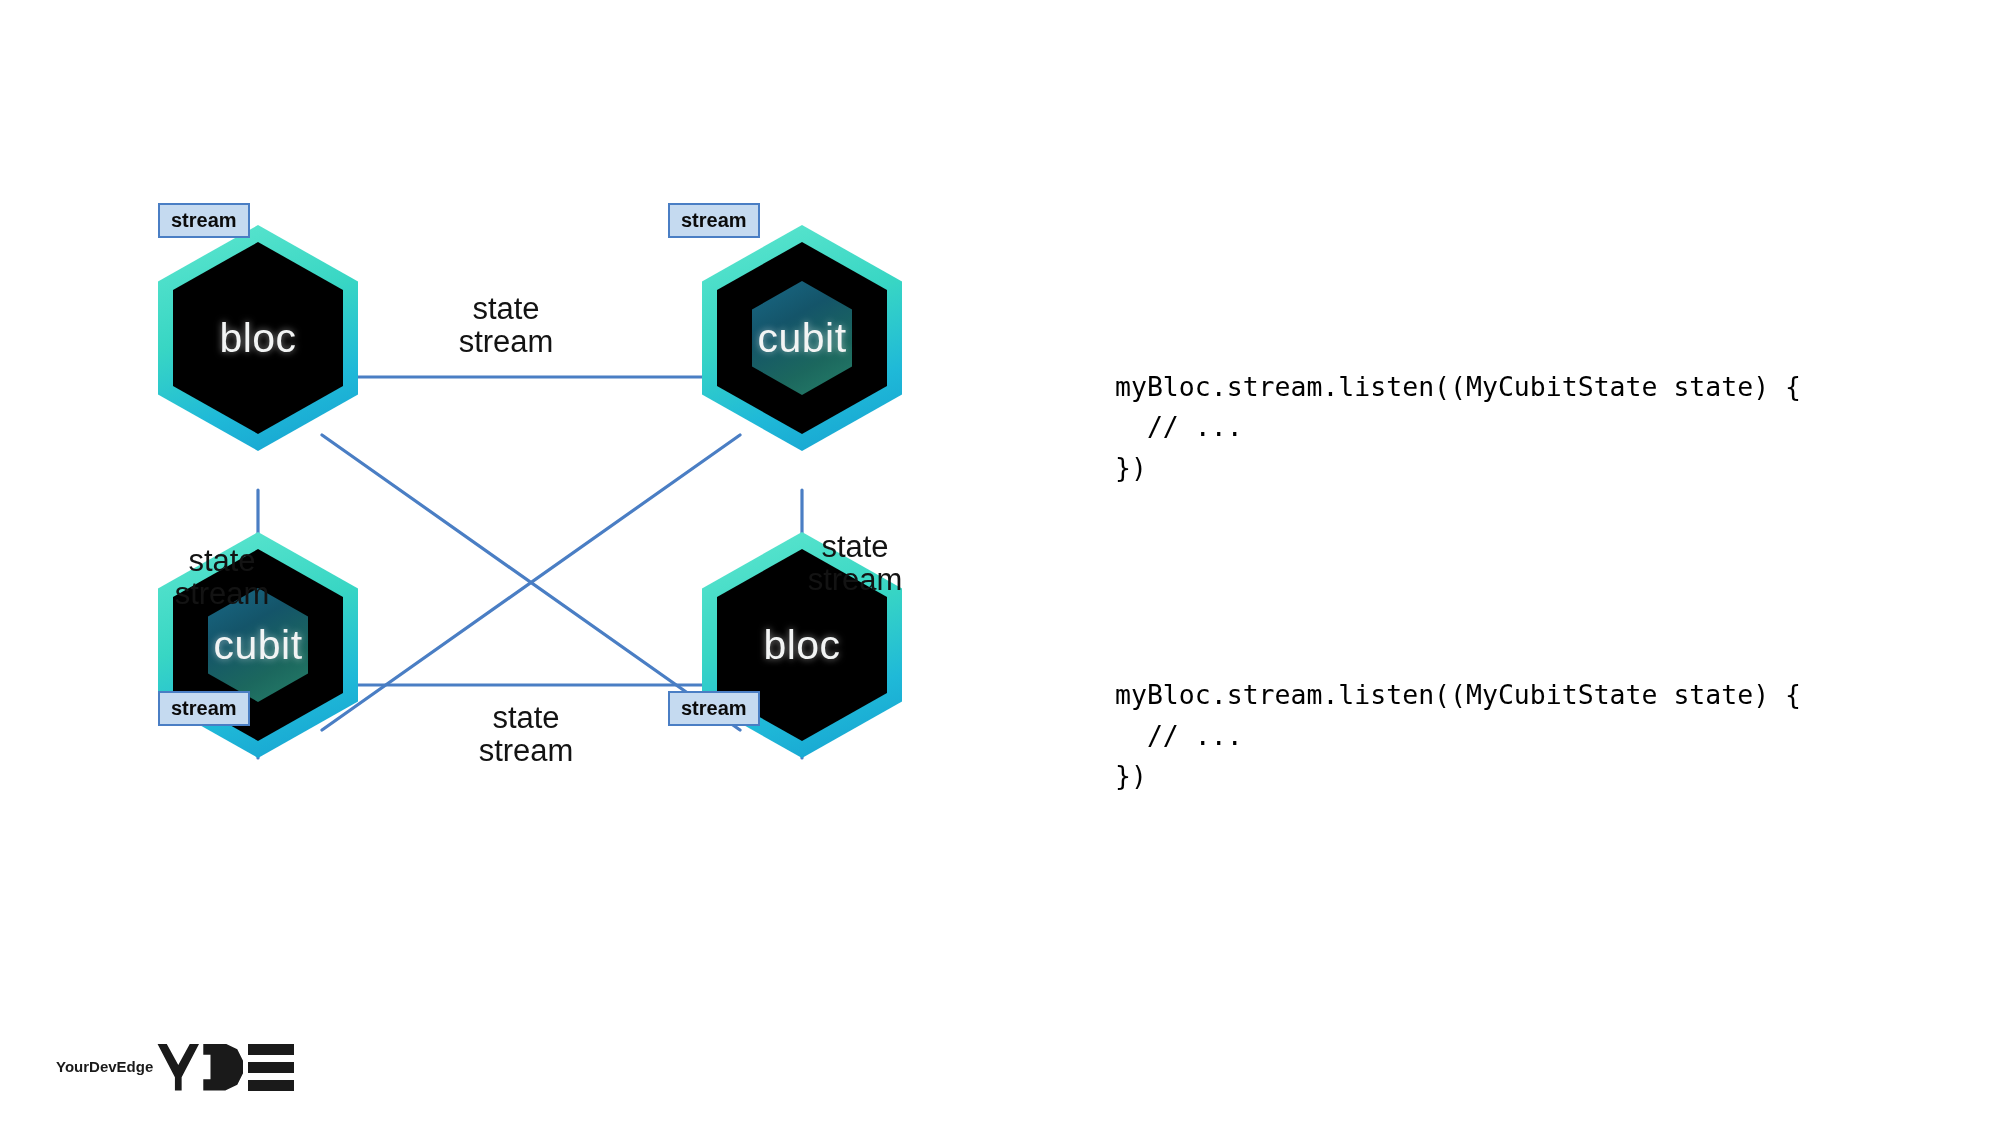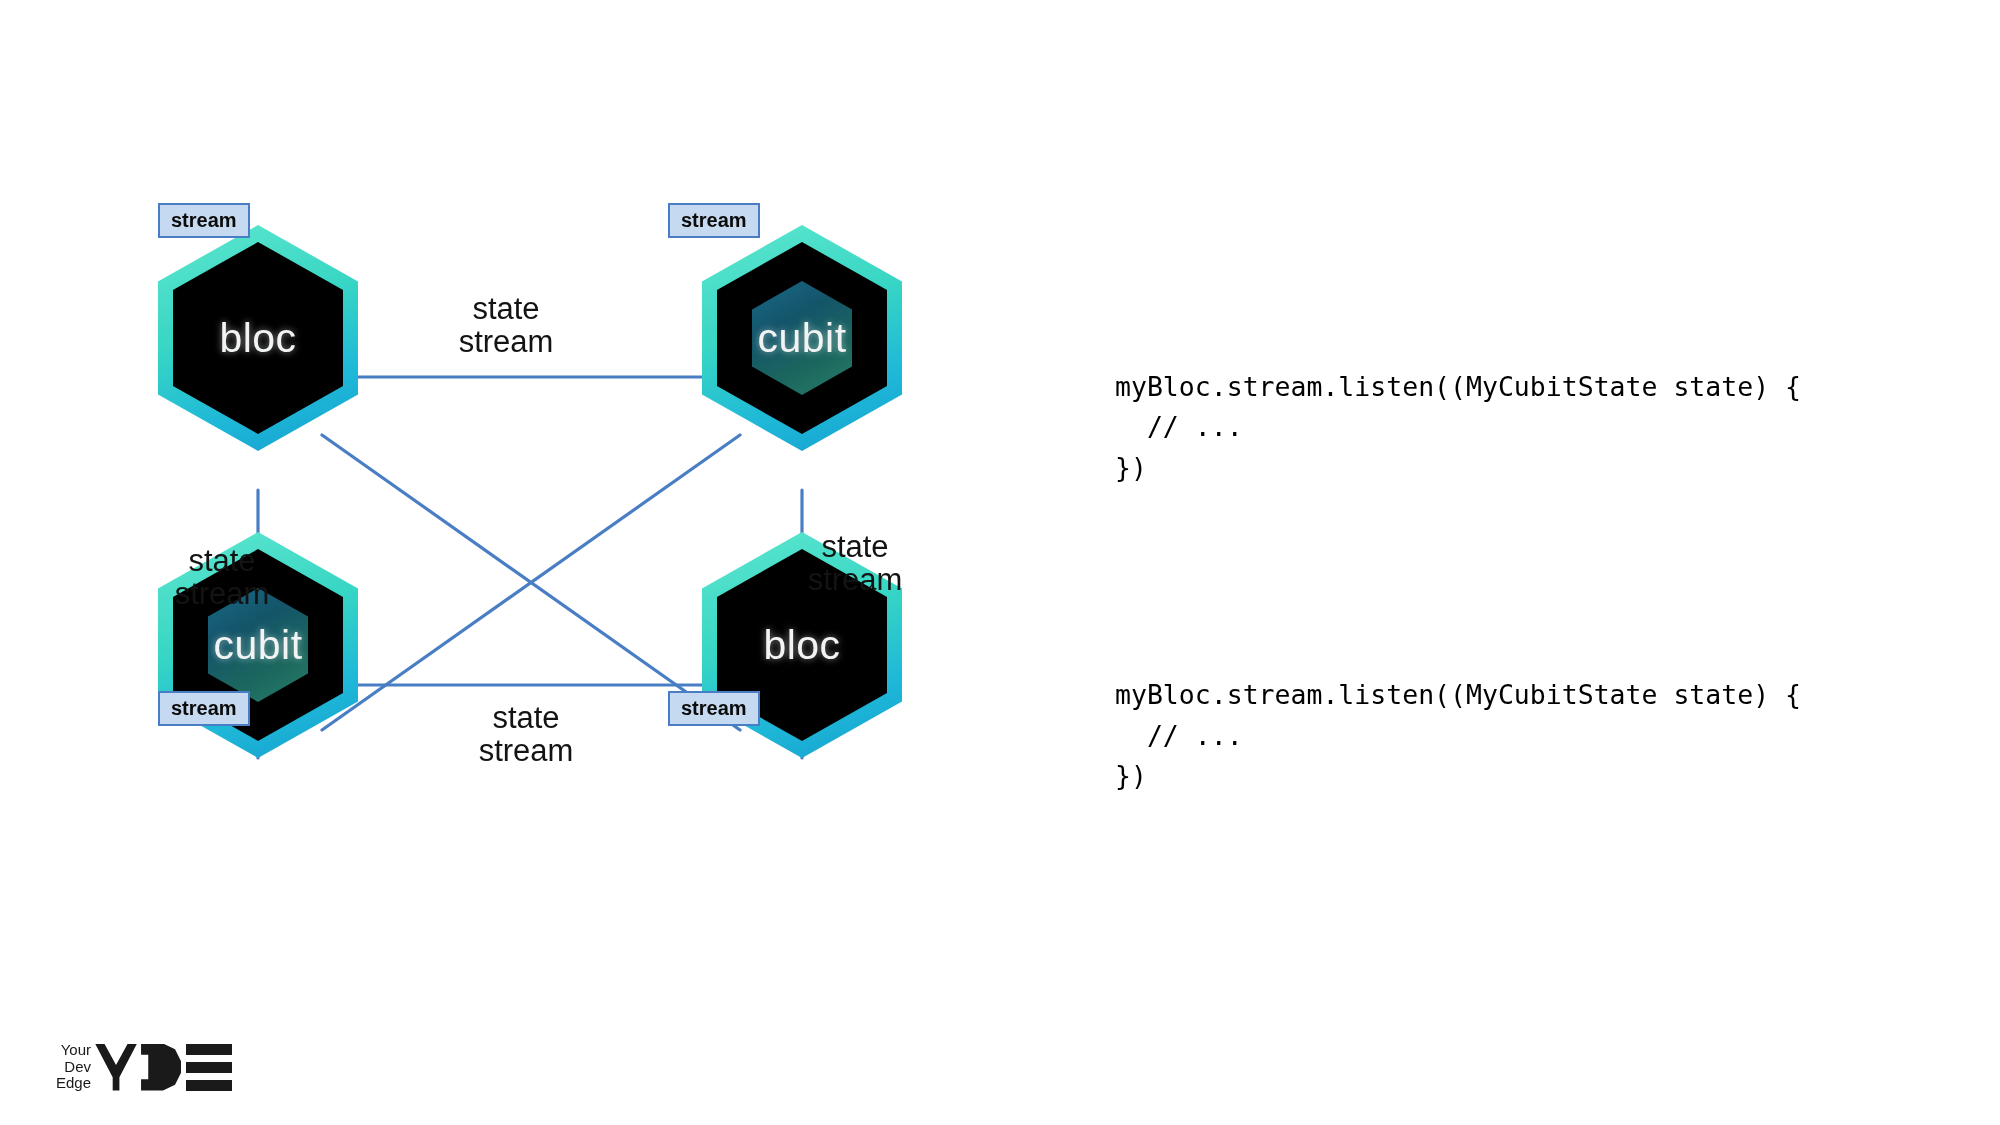--- a/index.html
+++ b/index.html
@@ -120,24 +120,24 @@
   #logo {
     position: absolute;
     left: 56px;
     top: 1043px;
     display: flex;
     align-items: center;
     height: 48px;
   }
   #logo-words {
     display: flex;
-    flex-direction: column;
+    flex-direction: row;
     justify-content: center;
     font-size: 15px;
-    font-weight: normal;
+    font-weight: bold;
     line-height: 1.12;
     color: #1a1a1a;
     text-align: right;
     margin-right: 4px;
   }
   #logo-marks {
     display: flex;
     align-items: flex-start;
     height: 47px;
   }

